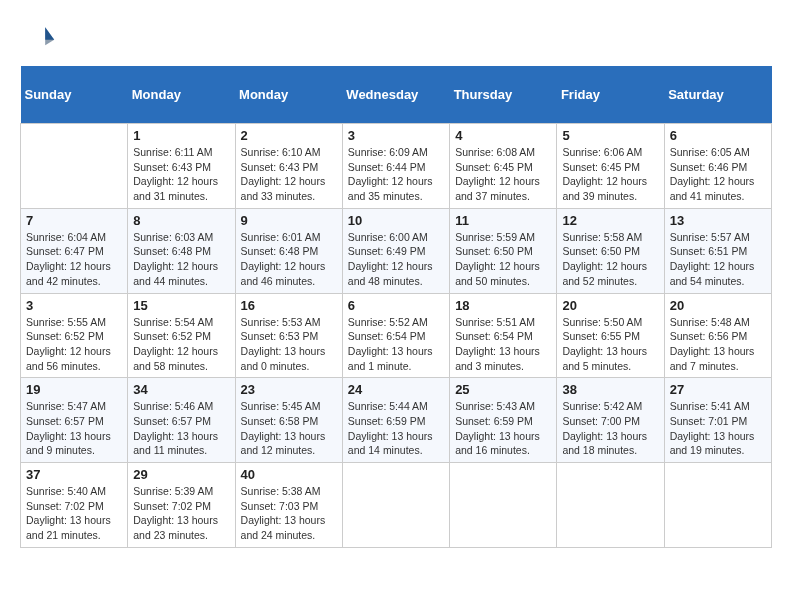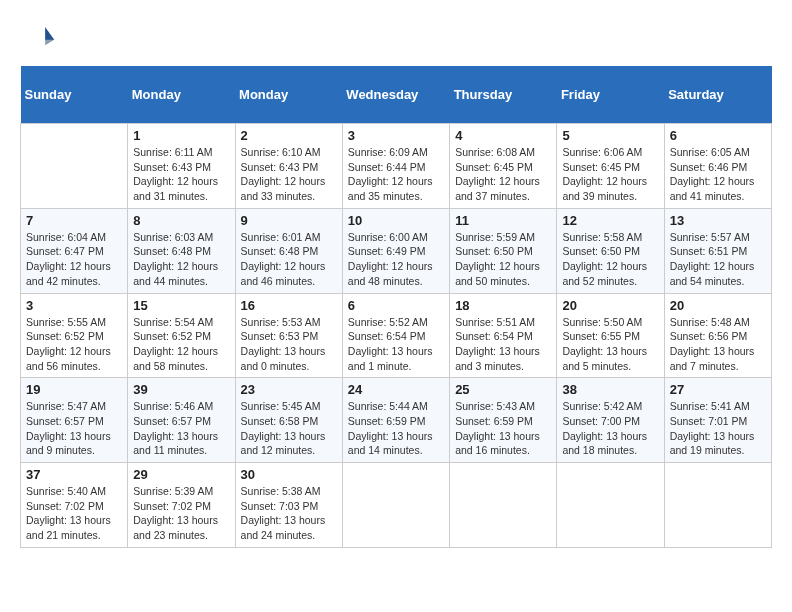--- a/index.html
+++ b/index.html
@@ -207,21 +207,21 @@
           <div class="day-num">20</div>
           <div class="cell-info">Sunrise: 5:48 AM<br>Sunset: 6:56 PM<br>Daylight: 13 hours and 7 minutes.</div>
         </td>
       </tr>
       <tr>
         <td>
           <div class="day-num">19</div>
           <div class="cell-info">Sunrise: 5:47 AM<br>Sunset: 6:57 PM<br>Daylight: 13 hours and 9 minutes.</div>
         </td>
         <td>
-          <div class="day-num">39</div>
+          <div class="day-num">34</div>
           <div class="cell-info">Sunrise: 5:46 AM<br>Sunset: 6:57 PM<br>Daylight: 13 hours and 11 minutes.</div>
         </td>
         <td>
           <div class="day-num">23</div>
           <div class="cell-info">Sunrise: 5:45 AM<br>Sunset: 6:58 PM<br>Daylight: 13 hours and 12 minutes.</div>
         </td>
         <td>
           <div class="day-num">24</div>
           <div class="cell-info">Sunrise: 5:44 AM<br>Sunset: 6:59 PM<br>Daylight: 13 hours and 14 minutes.</div>
         </td>
@@ -241,21 +241,21 @@
       <tr>
         <td>
           <div class="day-num">37</div>
           <div class="cell-info">Sunrise: 5:40 AM<br>Sunset: 7:02 PM<br>Daylight: 13 hours and 21 minutes.</div>
         </td>
         <td>
           <div class="day-num">29</div>
           <div class="cell-info">Sunrise: 5:39 AM<br>Sunset: 7:02 PM<br>Daylight: 13 hours and 23 minutes.</div>
         </td>
         <td>
-          <div class="day-num">30</div>
+          <div class="day-num">40</div>
           <div class="cell-info">Sunrise: 5:38 AM<br>Sunset: 7:03 PM<br>Daylight: 13 hours and 24 minutes.</div>
         </td>
         <td class="empty-cell"></td>
         <td class="empty-cell"></td>
         <td class="empty-cell"></td>
         <td class="empty-cell"></td>
       </tr>
     </tbody>
 </table>
 

